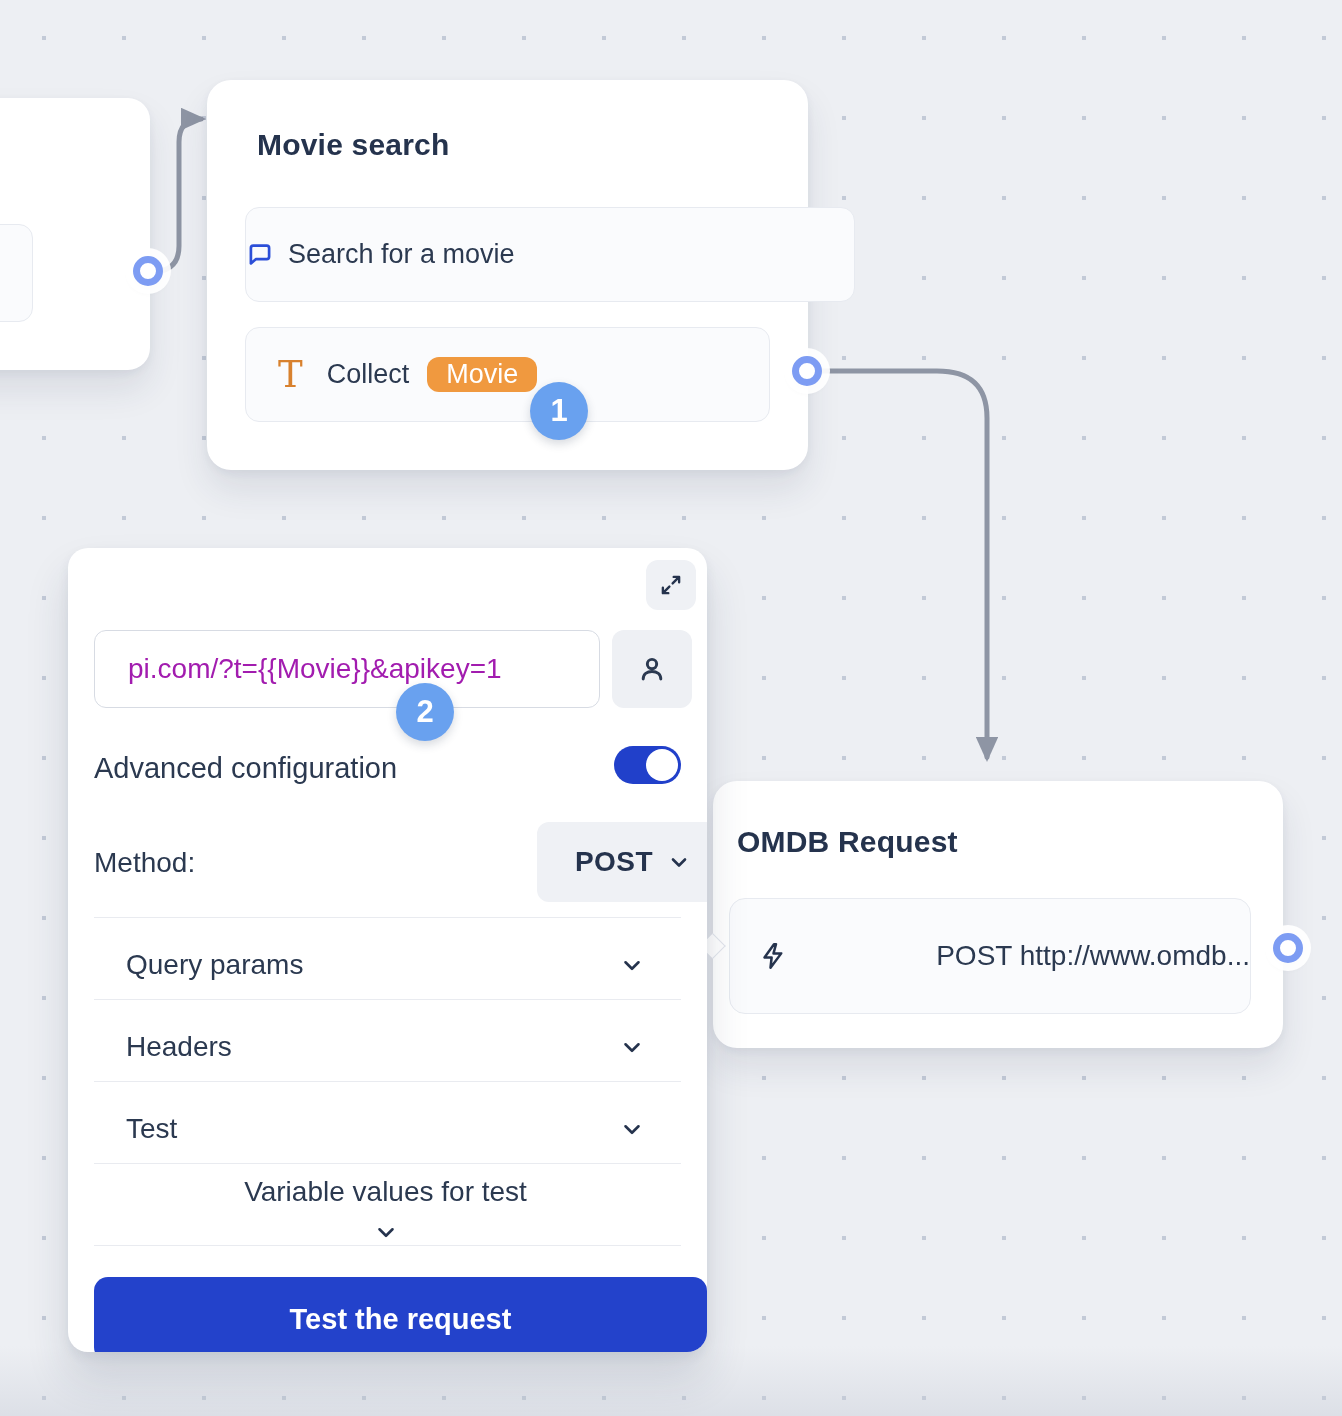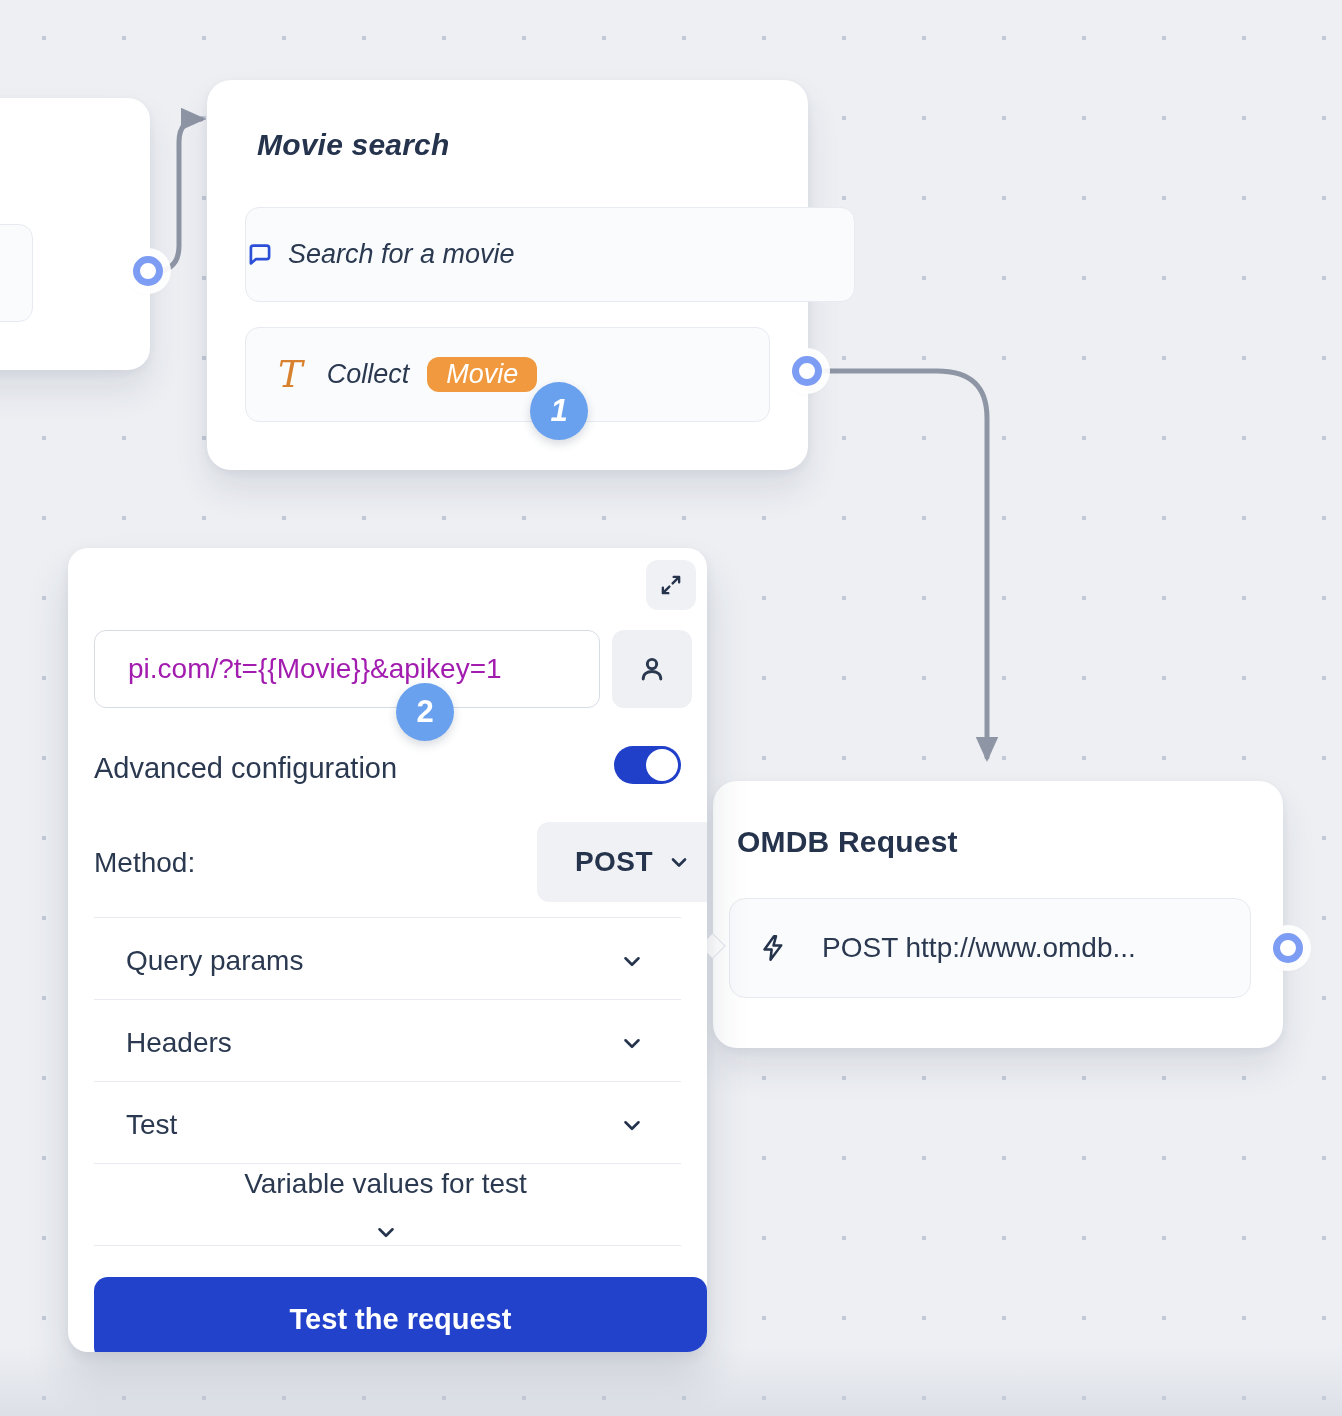--- a/index.html
+++ b/index.html
@@ -71,21 +71,21 @@
     position:absolute;right:3px;top:3px;width:32px;height:32px;border-radius:50%;background:#fff;
   }
   .method-select{
     position:absolute;left:421px;top:274px;width:192px;height:80px;border-radius:12px;background:#eff1f5;
     display:flex;align-items:center;justify-content:center;gap:14px;margin-left:48px;
   }
   .method-select .val{font-size:28px;font-weight:700;color:#25334d;letter-spacing:.5px;}
   .sections{position:absolute;left:26px;top:369px;width:587px;}
   .section-row{
     height:82px;border-top:1.5px solid #e9ebf0;display:flex;align-items:center;
-    padding:4px 36px 0 32px;box-sizing:border-box;justify-content:space-between;
+    padding:12px 36px 0 32px;box-sizing:border-box;justify-content:space-between;
   }
   .section-row.last{border-bottom:1.5px solid #e9ebf0;height:83px;flex-direction:column;}
   .section-label{font-size:28px;color:#2b3950;}
   .test-btn{
     position:absolute;left:26px;top:729px;width:613px;height:84px;border-radius:14px;border:none;
     background:#2342cb;color:#fff;font-family:"Liberation Sans", sans-serif;
     font-size:29px;font-weight:700;cursor:pointer;
   }
   .notch{
     position:absolute;left:-9px;top:156px;width:17px;height:17px;background:#fff;
@@ -105,21 +105,21 @@
       </marker>
     </defs>
     <path d="M 151 272 C 168 272 179 265 179 246 L 179 142 C 179 125 188 119 201 119" fill="none" stroke="#8e95a4" stroke-width="5" stroke-linecap="round" marker-end="url(#arrow)"></path>
     <path d="M 821 371 L 937 371 C 968 371 987 384 987 418 L 987 757" fill="none" stroke="#8e95a4" stroke-width="5" stroke-linecap="round" marker-end="url(#arrow)"></path>
   </svg>
 
   <div class="card" style="left:-170px;top:98px;width:320px;height:272px;border-radius:22px;">
     <div class="node-item" style="left:-40px;top:126px;width:243px;height:98px;"></div>
   </div>
 
-  <div class="card" style="left:207px;top:80px;width:601px;height:390px;font-style:italic;">
+  <div class="card" style="left:207px;top:80px;width:601px;height:390px;">
     <div class="node-title" style="left:50px;top:48px;">Movie search</div>
 
     <div class="node-item" style="left:38px;top:127px;width:610px;height:95px;gap:14px;">
       <svg width="28" height="28" viewBox="0 0 24 24">
         <path d="M4.2 6 C4.2 4.9 5.1 4 6.2 4 H17.8 C18.9 4 19.8 4.9 19.8 6 V13.6 C19.8 14.7 18.9 15.6 17.8 15.6 H8.4 L4.2 19.2 Z" fill="none" stroke="#2c4fd8" stroke-width="2.3" stroke-linejoin="round"></path>
       </svg>
       <span class="item-label">Search for a movie</span>
     </div>
 
     <div class="node-item" style="left:38px;top:247px;width:525px;height:95px;padding-left:32px;gap:24px;">
@@ -127,21 +127,21 @@
       <span class="item-label">Collect</span>
       <span class="chip" style="margin-left:-6px;">Movie</span>
     </div>
 
     <div class="num-badge" style="left:323px;top:302px;">1</div>
   </div>
 
   <div class="card" style="left:713px;top:781px;width:570px;height:267px;">
     <div class="notch"></div>
     <div class="node-title" style="left:24px;top:44px;">OMDB Request</div>
-    <div class="node-item" style="left:16px;top:117px;width:522px;height:100px;border-radius:16px;padding-left:28px;gap:34px;">
+    <div class="node-item" style="left:16px;top:117px;width:522px;height:116px;border-radius:16px;padding-left:28px;gap:22px;justify-content:space-between;">
       <svg width="30" height="30" viewBox="0 0 24 24">
         <path d="M12.8 2.6 L5.2 13.2 H10.9 L10 21.4 L18.6 9.9 H12.4 L14.4 2.6 Z" fill="none" stroke="#25334d" stroke-width="2" stroke-linejoin="round"></path>
       </svg>
       <span class="item-label" style="font-size:28px;">POST http://www.omdb...</span>
     </div>
   </div>
 
   <div class="panel">
 
     <div class="icon-btn" style="right:11px;top:12px;width:50px;height:50px;">

